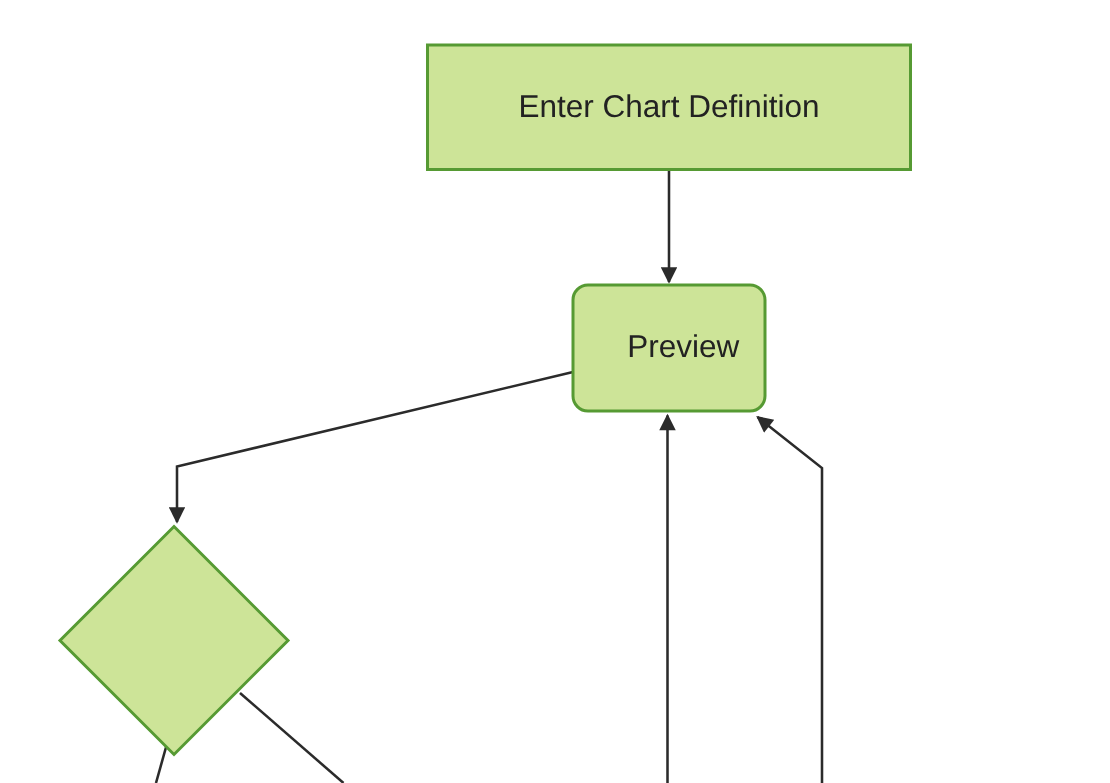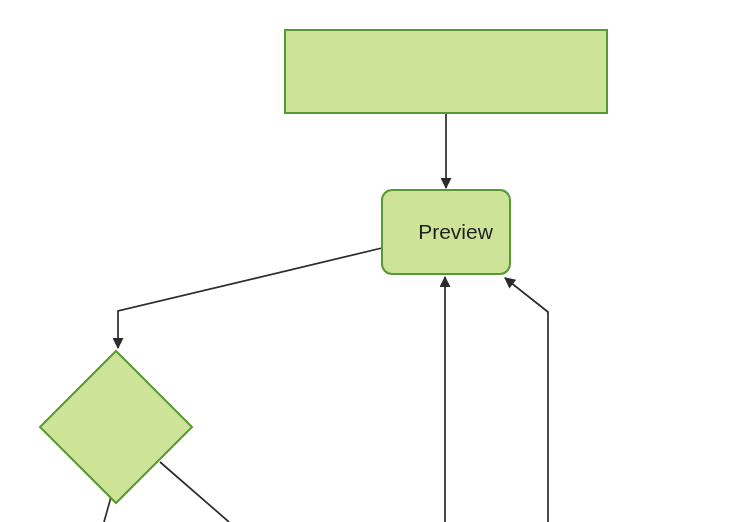--- a/index.html
+++ b/index.html
@@ -67,17 +67,18 @@
 
     <path class="edge" d="M548,522 L548,312 L505,278" marker-end="url(#arrow)" stroke="#2b2b2b"></path>
 
     <rect class="node-shape" x="285" y="30" width="322" height="83" fill="#cde498" stroke="#569a33"></rect>
 
     <rect class="node-shape" x="382" y="190" width="128" height="84" rx="10" ry="10" fill="#cde498" stroke="#569a33"></rect>
 
     <polygon class="node-shape" points="116,351 192,427 116,503 40,427" fill="#cde498" stroke="#569a33"></polygon>
   </svg>
 
+  <div class="node-label label-enter">Enter Chart Definition</div>
 
   <div class="node-label label-preview">Preview</div>
 
 
 </div>
 
 </body></html>

